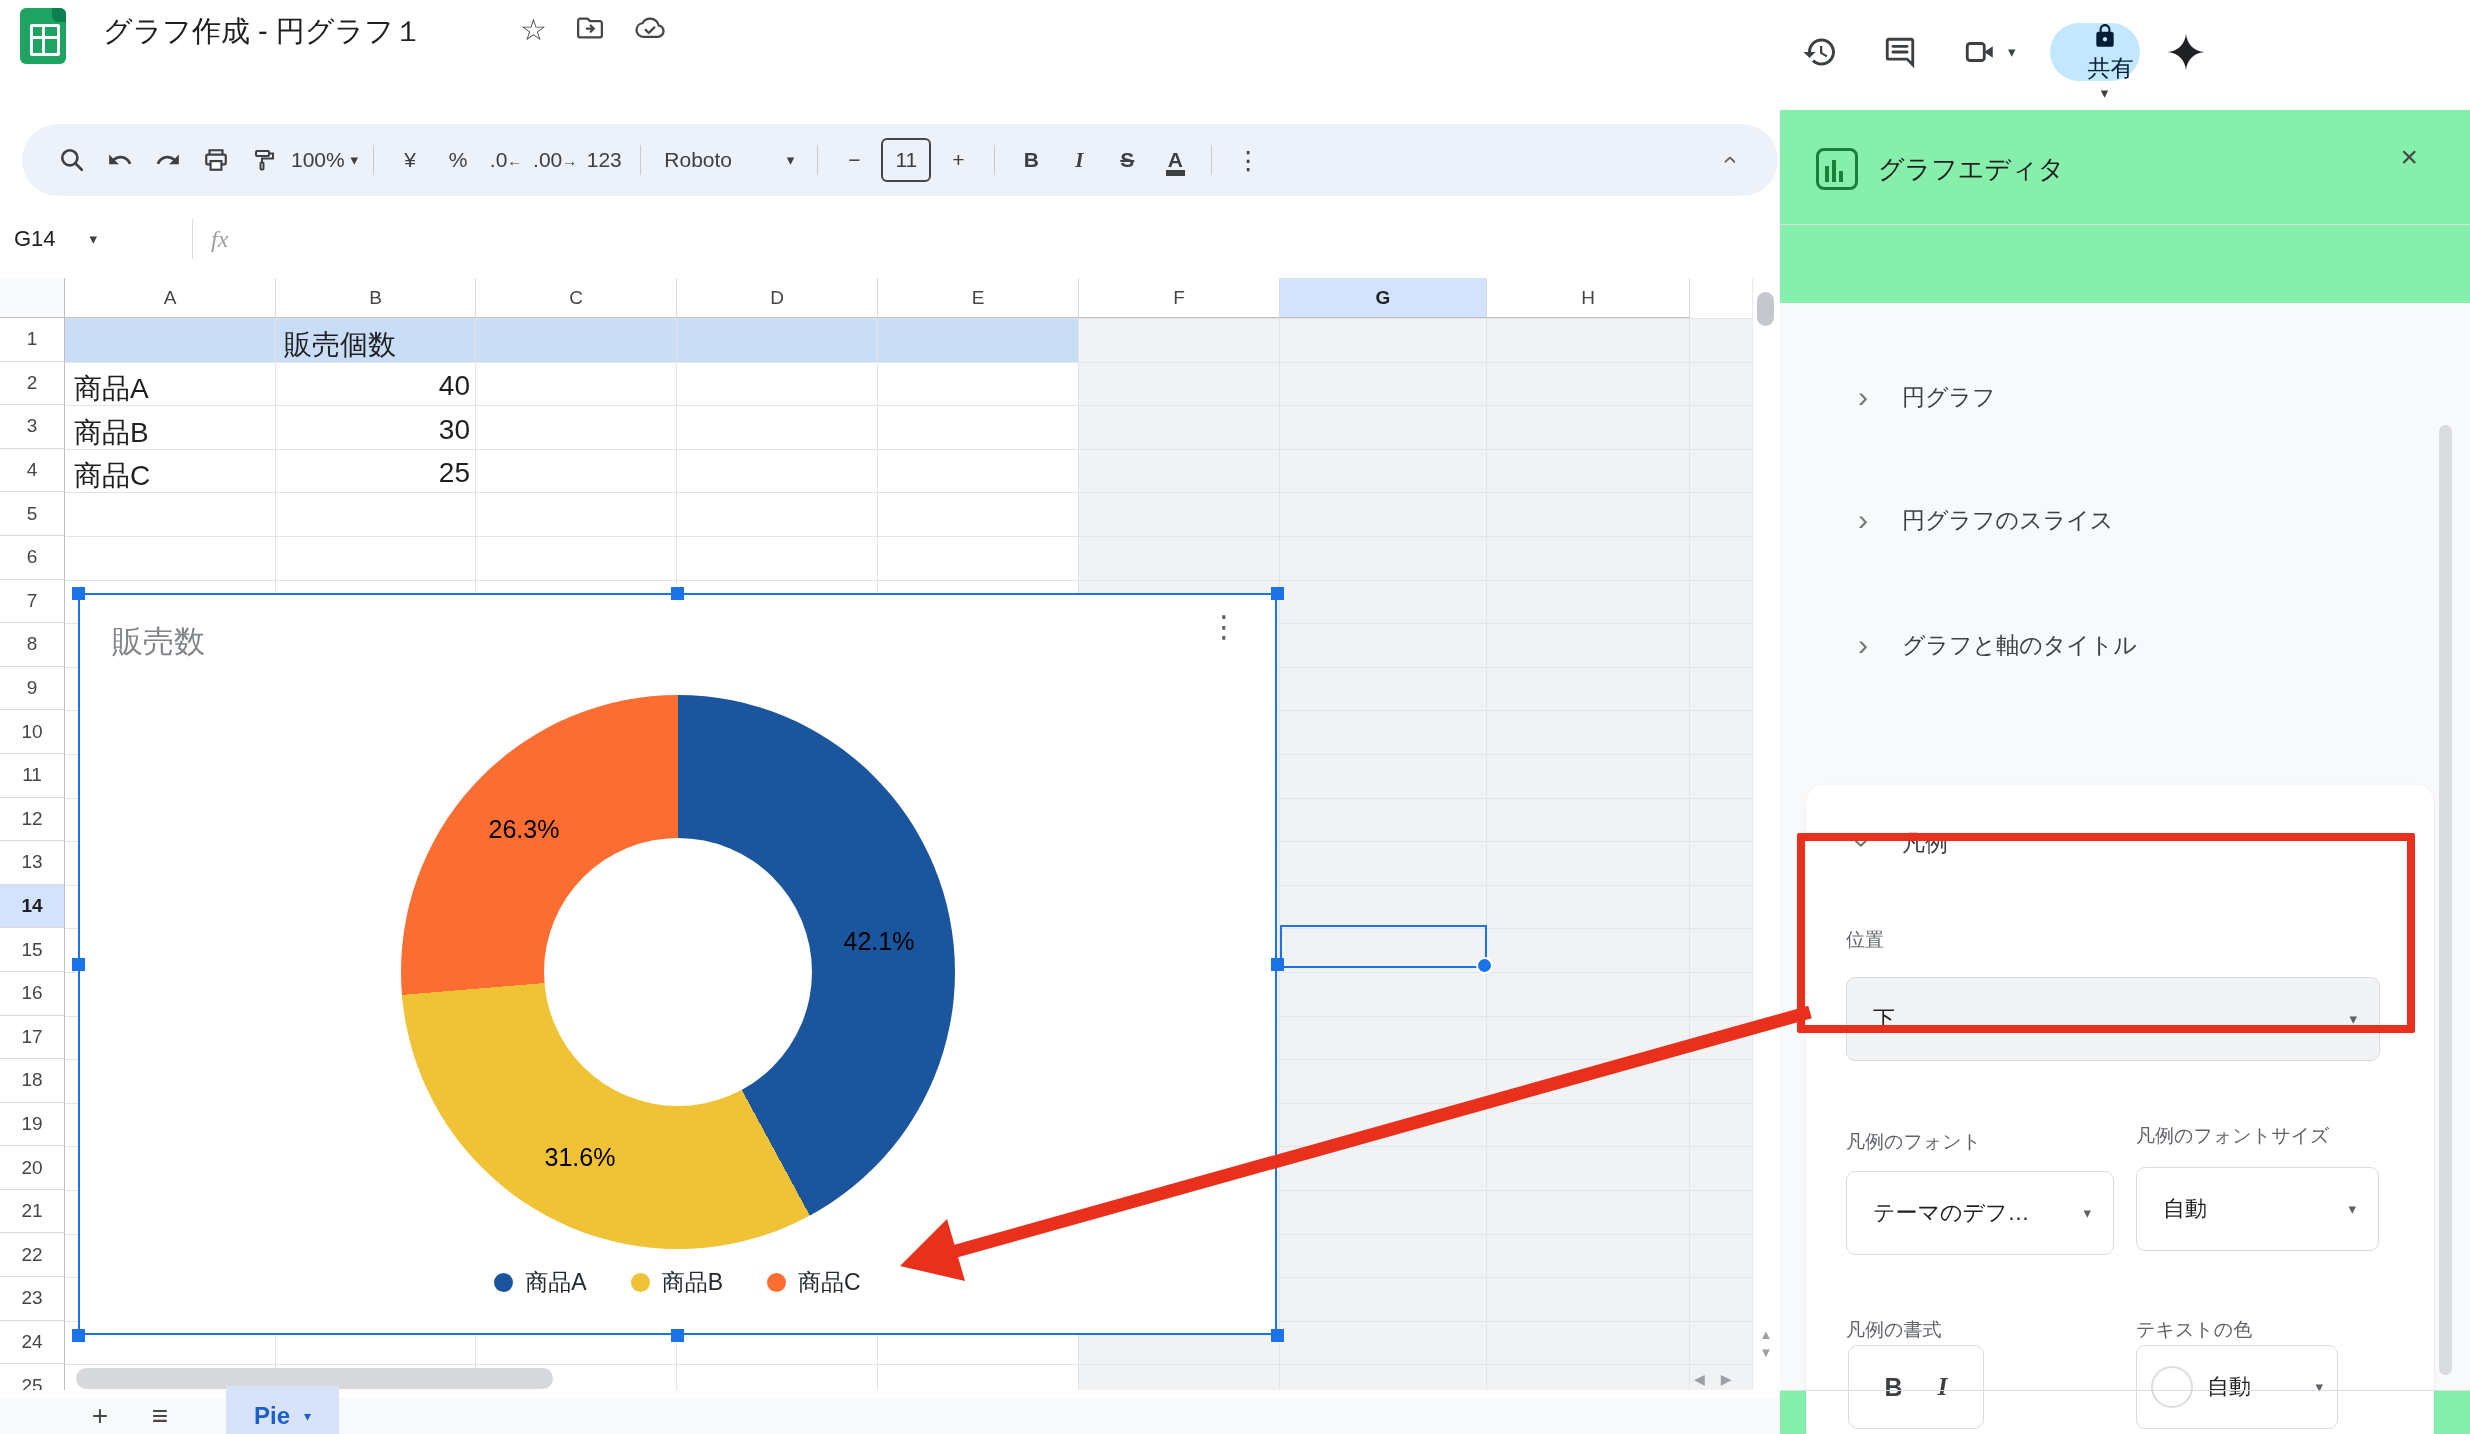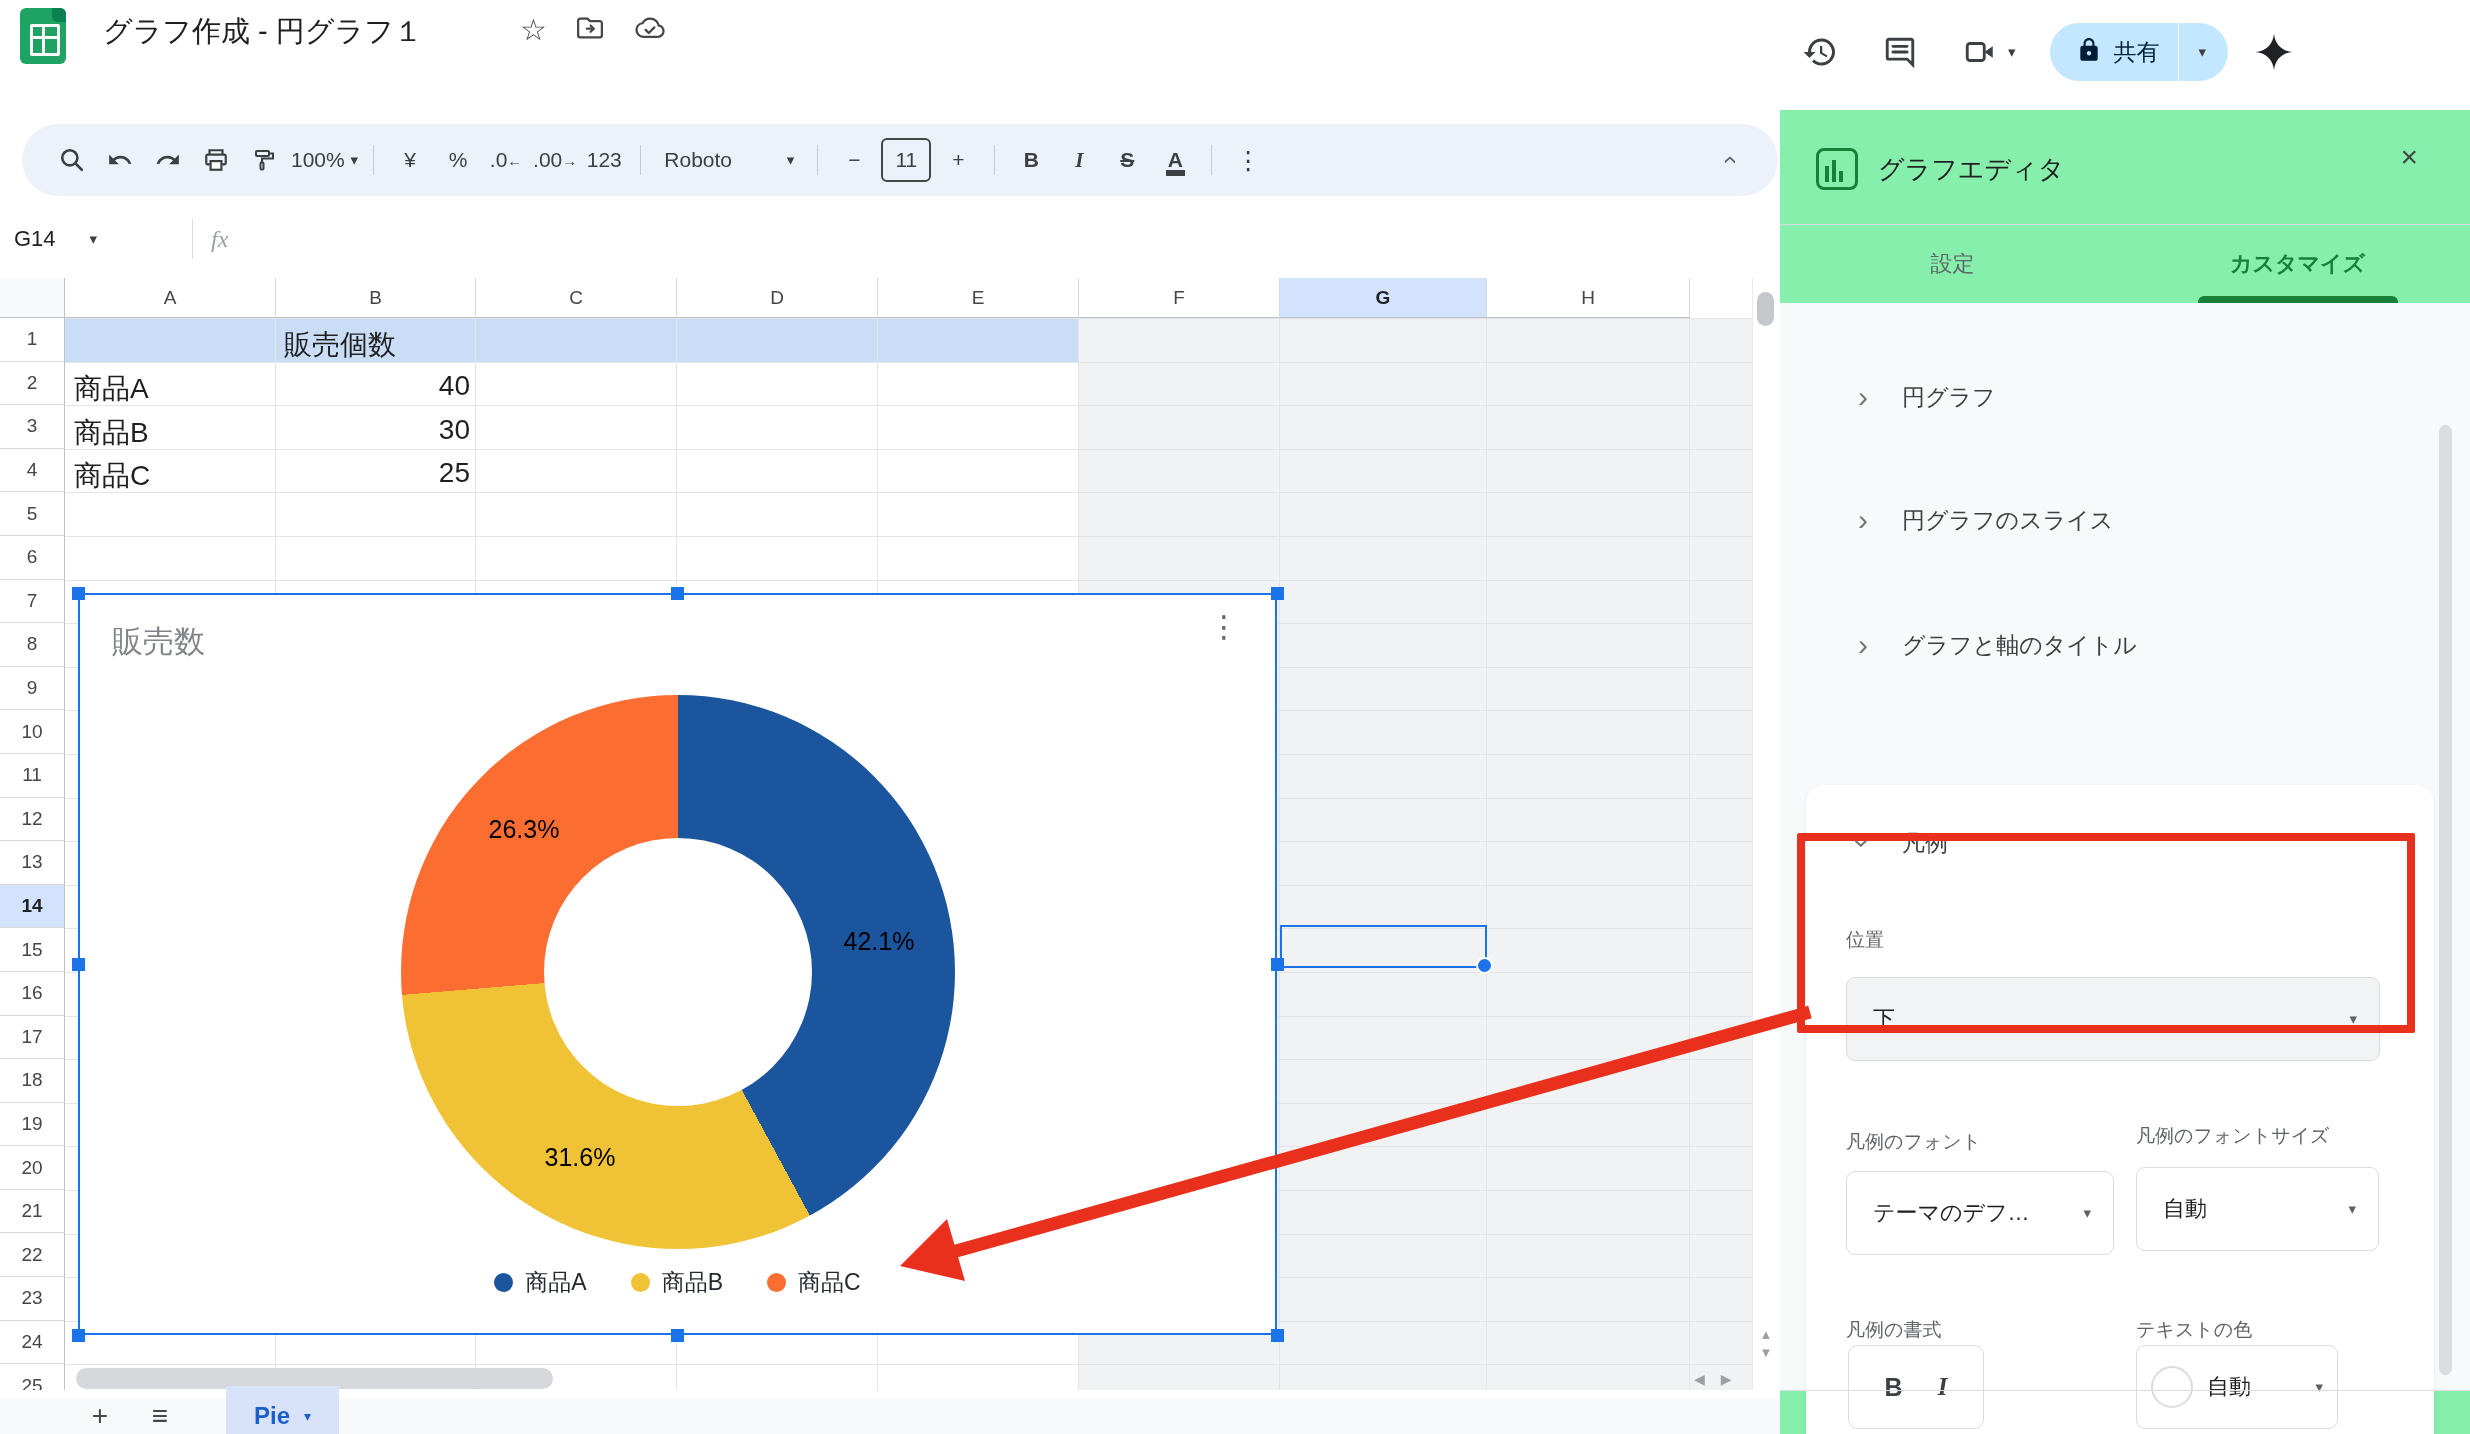--- a/index.html
+++ b/index.html
@@ -14,21 +14,21 @@
   .logo .grid2:before{content:"";position:absolute;left:0;right:0;top:9px;height:3px;background:#fff;}
   .logo .grid2:after{content:"";position:absolute;top:0;bottom:0;left:9px;width:3px;background:#fff;}
   .doc-title{left:103px;top:12px;font-size:29px;color:#1f1f1f;}
   .title-icons{left:520px;top:12px;display:flex;gap:28px;align-items:center;color:#444746;}
   .star{font-size:30px;}
   .menubar{left:103px;top:62px;display:flex;gap:36px;font-size:22px;color:#202124;}
   .menubar div{cursor:default;}
 
   .topright{left:1800px;top:20px;width:660px;height:64px;display:flex;align-items:center;}
   .tr-icon{width:40px;height:40px;display:flex;align-items:center;justify-content:center;color:#3c4043;}
-  .share-pill{display:flex;align-items:center;height:58px;border-radius:30px;padding:0 6px 0 26px;}
+  .share-pill{display:flex;align-items:center;height:58px;border-radius:30px;padding:0 6px 0 26px;flex-direction:column;}
   .share-pill .lbl{font-size:23px;color:#001d35;margin-left:12px;}
   .share-pill .sep{width:1px;height:58px;background:#fff;margin:0 4px 0 18px;}
   .caret{font-size:15px;color:#3c4043;}
 
   
   .toolbar{left:22px;top:124px;width:1756px;height:72px;background:#edf2fa;border-radius:36px;display:flex;align-items:center;padding:0 26px;box-sizing:border-box;font-size:21px;color:#3c4043;}
   .tb{height:44px;min-width:42px;display:flex;align-items:center;justify-content:center;border-radius:6px;margin:0 3px;}
   .tb svg{display:block;}
   .tb-div{width:1px;height:30px;background:#c7cbd1;margin:0 12px;}
   .fsz-box{width:46px;height:40px;border:2px solid #444746;border-radius:6px;display:flex;align-items:center;justify-content:center;font-size:21px;}
@@ -368,29 +368,20 @@
     <div class="p-head">
       <div class="p-icon">
           <i style="left:6px;height:16px"></i>
           <i style="left:13px;height:22px"></i>
           <i style="left:20px;height:11px"></i>
         </div>
       <div class="p-title">グラフエディタ</div>
     </div>
     <div class="p-close">×</div>
     <div class="p-divider" style="top:114px"></div>
-    <div class="tabs">
-      <div class="tab">
-          <span>設定</span>
-        </div>
-      <div class="tab active">
-          <span>カスタマイズ</span>
-          <span class="underline"></span>
-        </div>
-    </div>
     <div class="p-content">
       <div class="sect" style="top:64px">
           <span class="gt chev">›</span>
           <span class="lbl">円グラフ</span>
         </div>
       <div class="sect" style="top:187px">
           <span class="gt chev">›</span>
           <span class="lbl">円グラフのスライス</span>
         </div>
       <div class="sect" style="top:312px">

